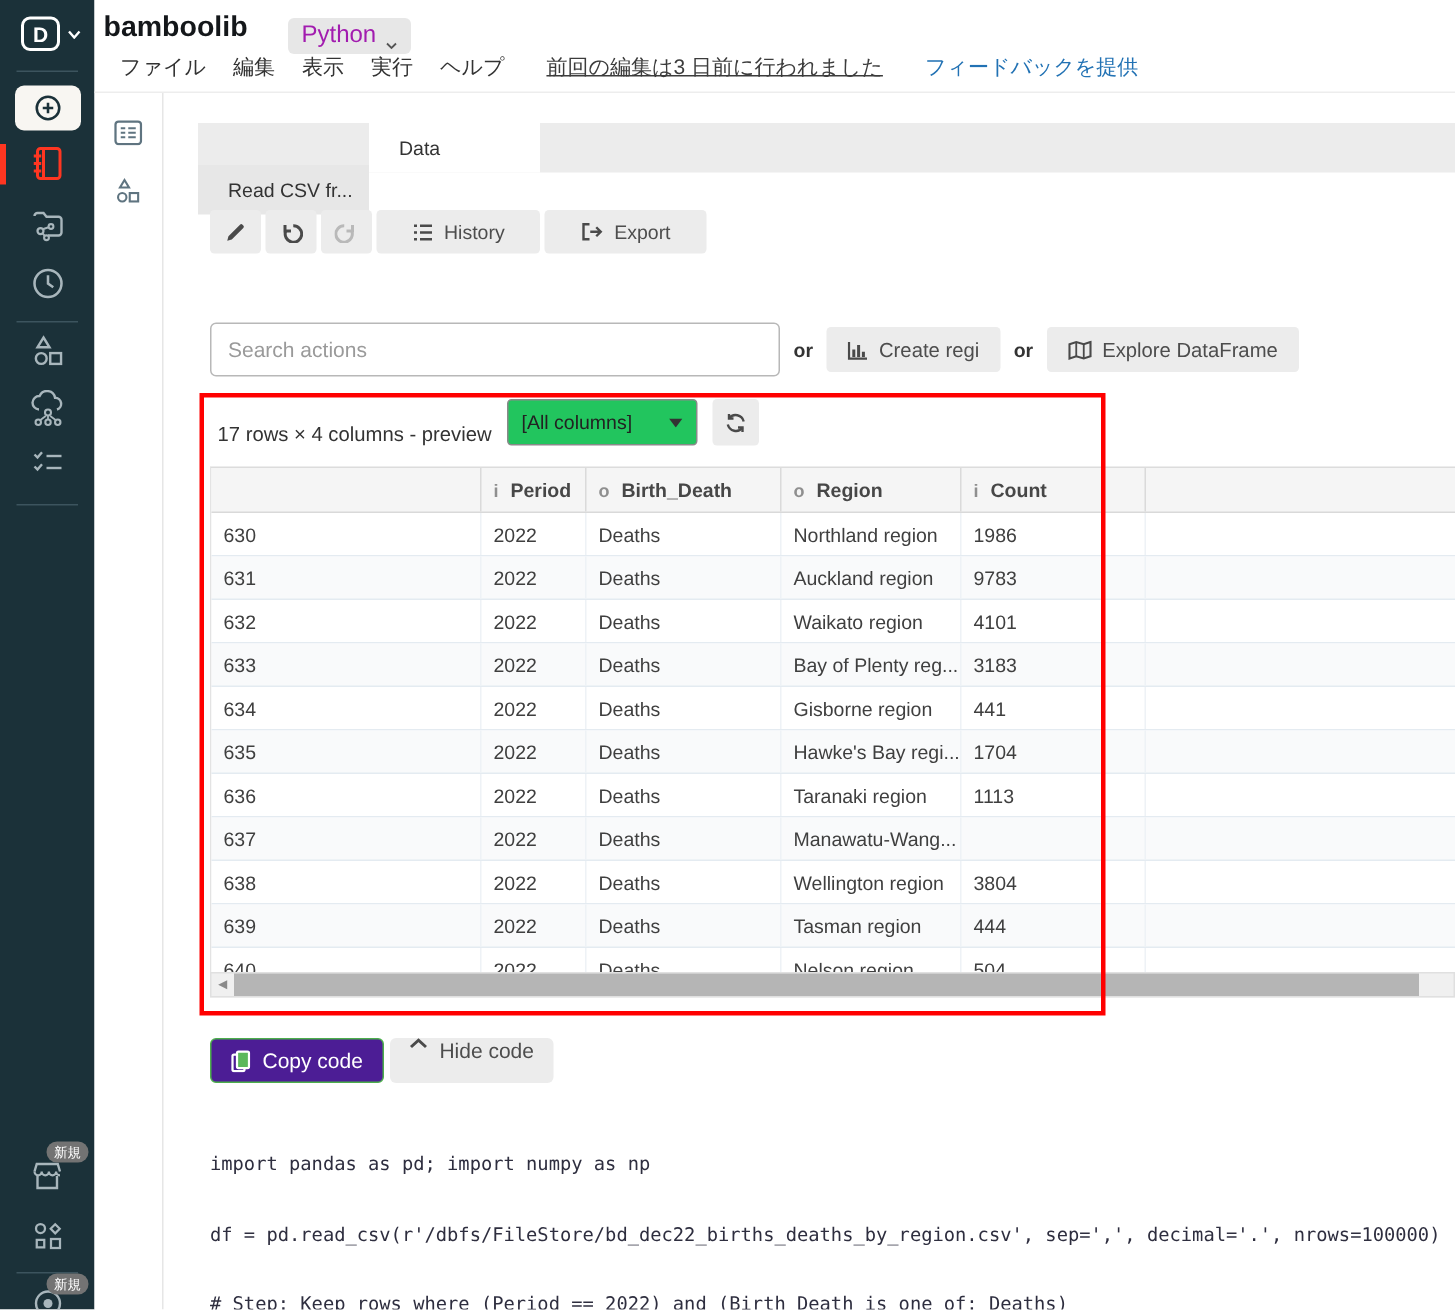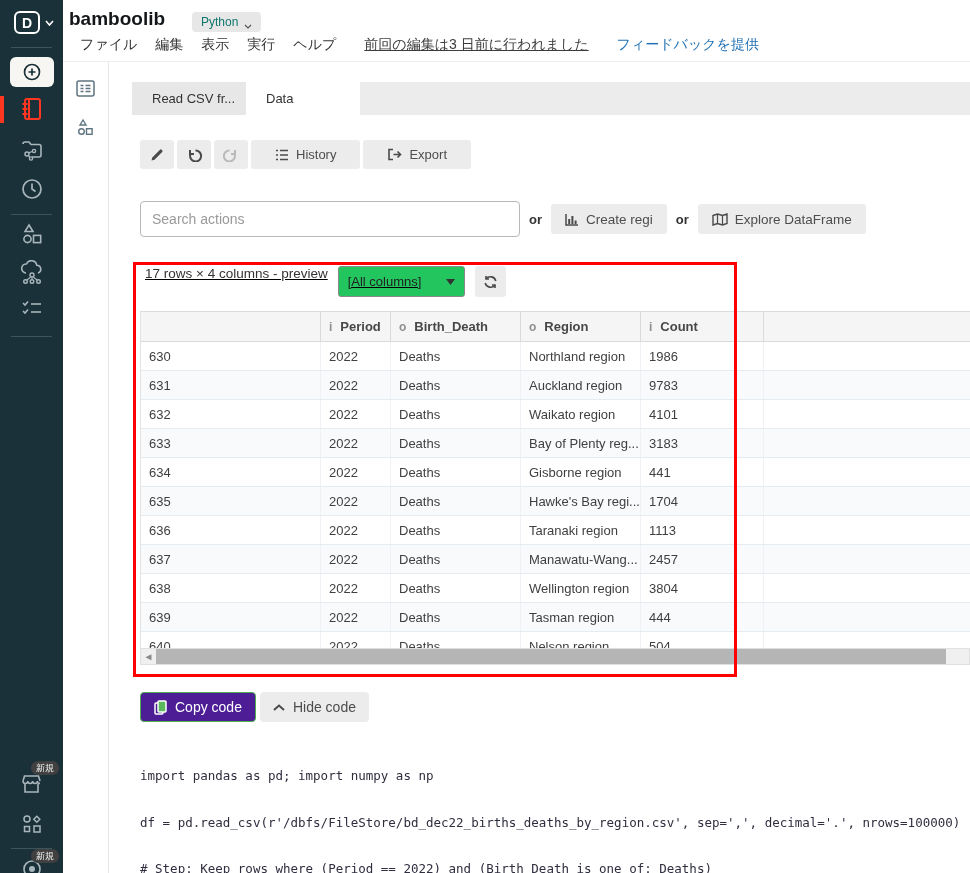--- a/index.html
+++ b/index.html
@@ -8,55 +8,55 @@
   #app { position:relative; width:970px; height:873px; background:#fff; }
 
   
   #sidebar { left:0; top:0; width:63px; height:873px; background:#1b3139; }
   .sb-icon { position:absolute; left:0; width:63px; display:flex; justify-content:center; color:#a8b6bc; cursor:pointer; }
   .sb-divider { position:absolute; left:11px; width:41px; height:1px; background:#3c545e; }
   #logo-box { position:absolute; left:14px; top:11px; display:flex; align-items:center; gap:5px; color:#fff; cursor:pointer; }
   #logo-d { width:26px; height:23px; border:2px solid #fff; border-radius:6px; display:flex; align-items:center; justify-content:center; font-weight:700; font-size:14px; }
   #plus-btn { position:absolute; left:10px; top:57px; width:44px; height:30px; background:#f8f6f2; border-radius:6px; display:flex; align-items:center; justify-content:center; color:#1b3139; cursor:pointer; }
   #active-bar { position:absolute; left:0; top:96px; width:4px; height:27px; background:#ff3621; }
-  .badge-new { position:absolute; background:#404040; color:#fff; font-size:9px; line-height:14px; padding:0 5px; border-radius:8px; white-space:nowrap; }
+  .badge-new { position:absolute; background:#737373; color:#fff; font-size:9px; line-height:14px; padding:0 5px; border-radius:8px; white-space:nowrap; }
 
   
   #gutter { left:63px; top:62px; width:46px; height:811px; background:#fff; border-right:1px solid #e6e6e6; }
   .gut-icon { position:absolute; left:13px; color:#5f7480; cursor:pointer; }
 
   
   #topbar { left:63px; top:0; width:907px; height:62px; background:#fff; border-bottom:1px solid #ededed; }
   #app-title { position:absolute; left:6px; top:8px; font-size:19px; font-weight:700; color:#14171a; }
-  #kernel-pill { position:absolute; left:129px; top:12px; background:#e7e7e7; border-radius:4px; padding:3px 9px; font-size:12px; color:#0f766e; display:flex; gap:6px; align-items:flex-end; cursor:pointer; }
+  #kernel-pill { position:absolute; left:129px; top:12px; background:#e7e7e7; border-radius:4px; padding:3px 9px; font-size:16px; color:#a21caf; display:flex; gap:6px; align-items:flex-end; cursor:pointer; }
   #menu-row { position:absolute; left:17px; top:36px; display:flex; align-items:center; gap:18px; font-size:14px; color:#333; }
   #menu-row .menu-item { cursor:pointer; }
   #last-edit { text-decoration:underline; color:#3c3c3c; margin-left:10px; cursor:pointer; }
   #feedback { color:#2272b4; margin-left:10px; cursor:pointer; }
 
   
   #tabstrip { left:132px; top:82px; width:838px; height:33px; background:#ececec; }
   .tab { position:absolute; top:0; height:33px; display:flex; align-items:center; padding-left:20px; font-size:13px; color:#333; cursor:pointer; }
-  #tab-readcsv { left:0; width:114px; background:#e7e7e7; }
+  #tab-readcsv { left:0; width:114px; background:#e7e7e7;margin-top:28px; }
   #tab-data { left:114px; width:114px; background:#fff; }
 
   
   #toolbar { left:140px; top:140px; display:flex; gap:3px; }
   .tb-btn { height:29px; background:#ececec; border-radius:3px; display:flex; align-items:center; justify-content:center; gap:7px; font-size:13px; color:#4d4d4d; cursor:pointer; padding:0 24px; }
   .tb-sq { width:34px; padding:0; }
 
   
-  #search-row { left:140px; top:201px; display:flex; align-items:center; gap:9px; }
+  #search-row { left:140px; top:215px; display:flex; align-items:center; gap:9px; }
   #search-input { width:380px; height:36px; border:1px solid #b8b8b8; border-radius:4px; font-size:14px; padding:0 11px; color:#333; font-family:"Liberation Sans",sans-serif; }
   #search-input::placeholder { color:#9a9a9a; }
   .or-text { font-size:13px; color:#333; font-weight:700; }
   .act-btn { height:30px; background:#ececec; border-radius:3px; display:flex; align-items:center; gap:7px; padding:0 14px; font-size:13.5px; color:#4d4d4d; cursor:pointer; }
 
   
-  #preview-bar { left:145px; top:266px; display:flex; align-items:flex-start; gap:10px;text-decoration:underline; }
+  #preview-bar { left:145px; top:266px; display:flex; align-items:flex-end; gap:10px; }
   #preview-summary { font-size:13.5px; color:#333; }
   #col-select { width:127px; height:31px; border:1px solid #8a8a8a; border-radius:3px; background:#22c55e; display:flex; align-items:center; justify-content:space-between; padding:0 9px; font-size:13px; color:#222; cursor:pointer; }
   #refresh-btn { width:31px; height:31px; background:#ececec; border-radius:3px; display:flex; align-items:center; justify-content:center; color:#4d4d4d; cursor:pointer; }
 
   
   #grid { left:140px; top:311px; width:830px; border-top:1px solid #dcdcdc; border-left:1px solid #e3e3e3; font-size:13px; color:#3f3f3f; }
   .g-row { display:grid; grid-template-columns:180px 70px 130px 120px 123px 207px; }
   .g-head { height:30px; background:#f5f5f5; border-bottom:1px solid #d9d9d9; font-weight:700; color:#474747; }
   .g-head > div { border-right:1px solid #dadada; display:flex; align-items:center; padding:0 8px; gap:8px; overflow:hidden; white-space:nowrap; }
   .dtype { color:#8f8f8f; font-weight:600; font-size:12px; }
@@ -70,21 +70,21 @@
   #hscroll { left:140px; top:648px; width:830px; height:17px; background:#f0f0f0; border:1px solid #e0e0e0; display:flex; align-items:center; }
   #hscroll-arrow { width:15px; text-align:center; color:#8a8a8a; font-size:10px; cursor:pointer; }
   #hscroll-thumb { width:790px; height:15px; background:#b5b5b5; cursor:pointer; }
 
   
   #red-box { left:133px; top:262px; width:604px; height:415px; border:3px solid #ff0000; pointer-events:none; z-index:50; }
 
   
   #code-btns { left:140px; top:692px; display:flex; gap:4px; }
   #copy-code-btn { height:30px; background:#4c1d95; border:1px solid #4cae4c; border-radius:4px; color:#fff; font-size:14px; display:flex; align-items:center; gap:8px; padding:0 13px; cursor:pointer; }
-  #hide-code-btn { height:30px; background:#ececec; border-radius:4px; color:#4d4d4d; font-size:14px; display:flex; align-items:center; gap:8px; padding:0 13px; cursor:pointer; }
+  #hide-code-btn { height:30px; background:#ececec; border-radius:4px; color:#4d4d4d; font-size:14px; display:flex; gap:8px; padding:0 13px; cursor:pointer; }
   #code-block { left:140px; top:737px; width:828px; font-family:"DejaVu Sans Mono","Liberation Mono",monospace; font-size:12.5px; line-height:15.5px; color:#2e2e3f; white-space:pre; }
   .code-line { height:15.5px; }
 </style>
 </head>
 <body>
 
 <div id="app">
 
   <aside id="sidebar" class="abs">
     <div id="logo-box">
@@ -379,21 +379,20 @@
         <div>Deaths</div>
         <div>Taranaki region</div>
         <div>1113</div>
         <div></div>
       </div>
     <div class="g-row g-data stripe">
         <div>637</div>
         <div>2022</div>
         <div>Deaths</div>
         <div>Manawatu-Wang...</div>
-        <div>2457</div>
         <div></div>
       </div>
     <div class="g-row g-data">
         <div>638</div>
         <div>2022</div>
         <div>Deaths</div>
         <div>Wellington region</div>
         <div>3804</div>
         <div></div>
       </div>

